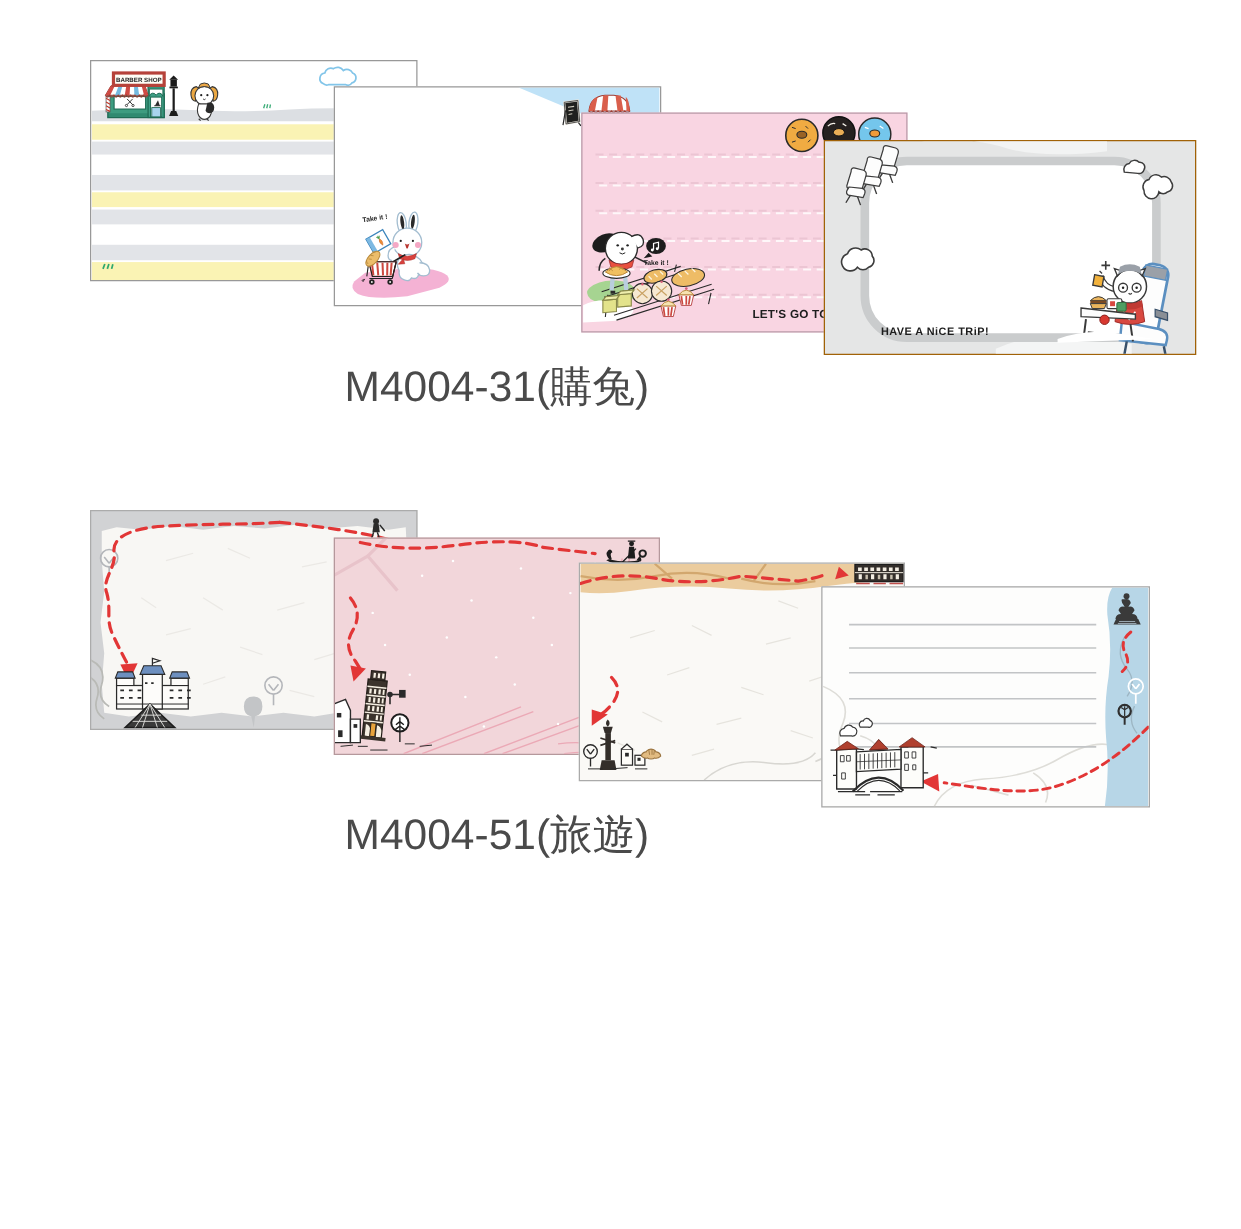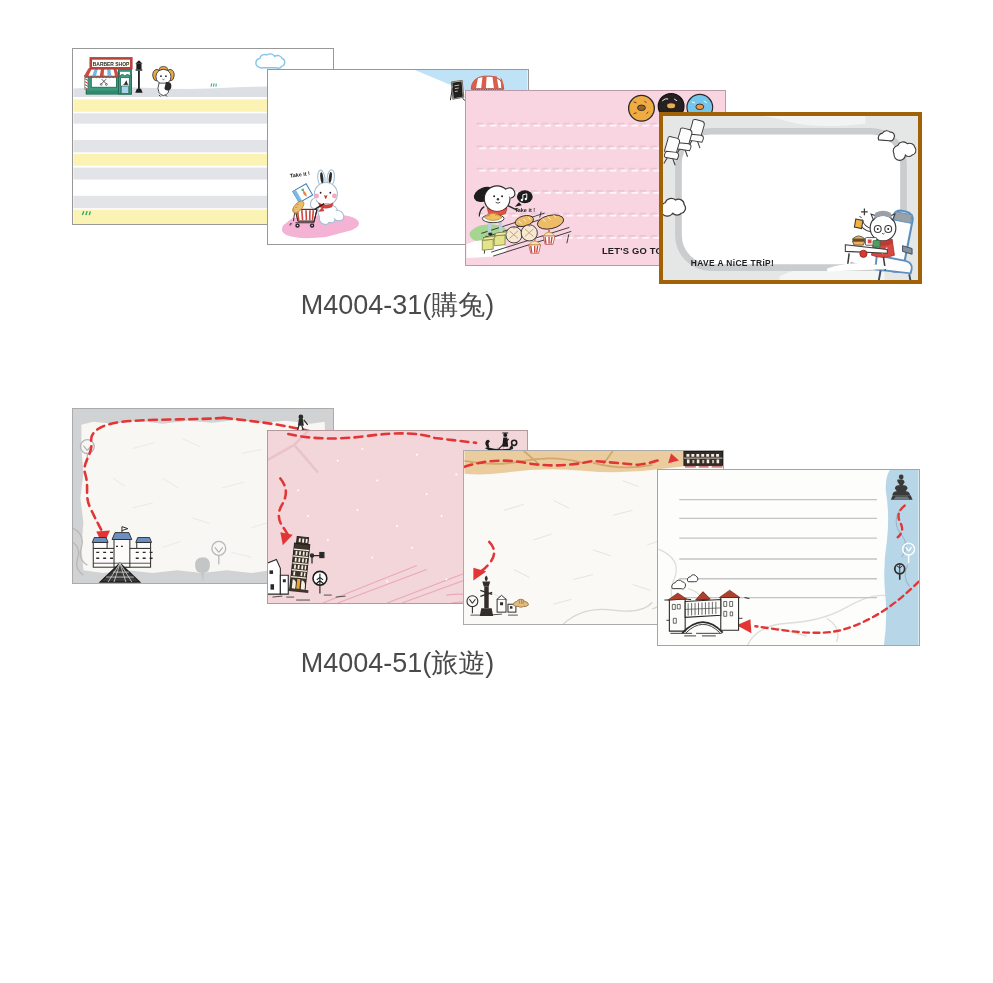--- a/index.html
+++ b/index.html
@@ -1,19 +1,19 @@
 <!DOCTYPE html>
 <html><head>
 <meta charset="utf-8">
 <style>
 html,body{margin:0;padding:0;background:#ffffff;}
 body{width:993px;height:983px;position:relative;overflow:hidden;font-family:"Liberation Sans",sans-serif;}
 .card{position:absolute;box-sizing:border-box;}
 .card svg{display:block;width:100%;height:100%;}
-.cap{position:absolute;left:0;width:795px;text-align:center;color:#4a4a4a;font-size:27px;}
+.cap{position:absolute;left:0;width:795px;text-align:center;color:#4a4a4a;font-size:34px;}
 </style>
 </head>
 <body>
 
 <div class="card" style="left:72px;top:48px;width:262px;height:177px;border:1px solid #989898;background:#fff;">
 <svg viewBox="0 0 262 177">
 
 <path d="M0,40 Q40,37.5 80,39.5 T160,39 T262,40 L262,48.5 L0,48.5 Z" fill="#dcdfe3"></path>
 
 <rect x="0" y="51" width="262" height="12.5" fill="#faf3b4"></rect>
@@ -281,21 +281,21 @@
 <g fill="#e3e38b" stroke="#8a8a4a" stroke-width="0.9">
 <path d="M16,151 l11,-1 0,10 -11,1 Z"></path>
 <path d="M28,146.5 l11,-1 0,10 -11,1 Z"></path>
 <path d="M16,151 l2.4,-3 11,-1 -2.4,3 Z M28,146.5 l2.4,-3 11,-1 -2.4,3 Z" fill="#eeeead"></path>
 </g>
 
 <text x="137" y="165" font-size="9.5" font-weight="bold" fill="#1d1d1d" letter-spacing="0.2" font-family="Liberation Sans,sans-serif">LET'S GO TO THE</text>
 </svg>
   </div>
 
-<div class="card" style="left:659px;top:112px;width:263px;height:172px;border:4px solid #a16207;background:#e5e6e6;">
+<div class="card" style="left:659px;top:112px;width:298px;height:172px;border:1px solid #a16207;background:#e5e6e6;">
 <svg viewBox="0 0 263 172">
 
 <path d="M60,0 q40,-4 70,6 q30,8 80,2 l0,-8 -150,0 Z" fill="#f2f3f3"></path>
 <path d="M120,168 q30,-14 70,-10 l40,6 0,8 -110,0 Z" fill="#f4f5f5"></path>
 
 <rect x="14" y="16" width="236" height="143" rx="34" fill="#ffffff" stroke="#cacccd" stroke-width="7"></rect>
 
 <g fill="#fdfdfd" stroke="#3c3c3c" stroke-width="1">
 <g transform="translate(29,4) rotate(14)">
 <path d="M0.5,2.5 q-1,-3.5 2.5,-3.5 l7,0 q3,0.5 3,3.5 l-0.5,12.5 -10.5,1.5 q-2.5,-0.5 -2,-3.5 Z"></path>

